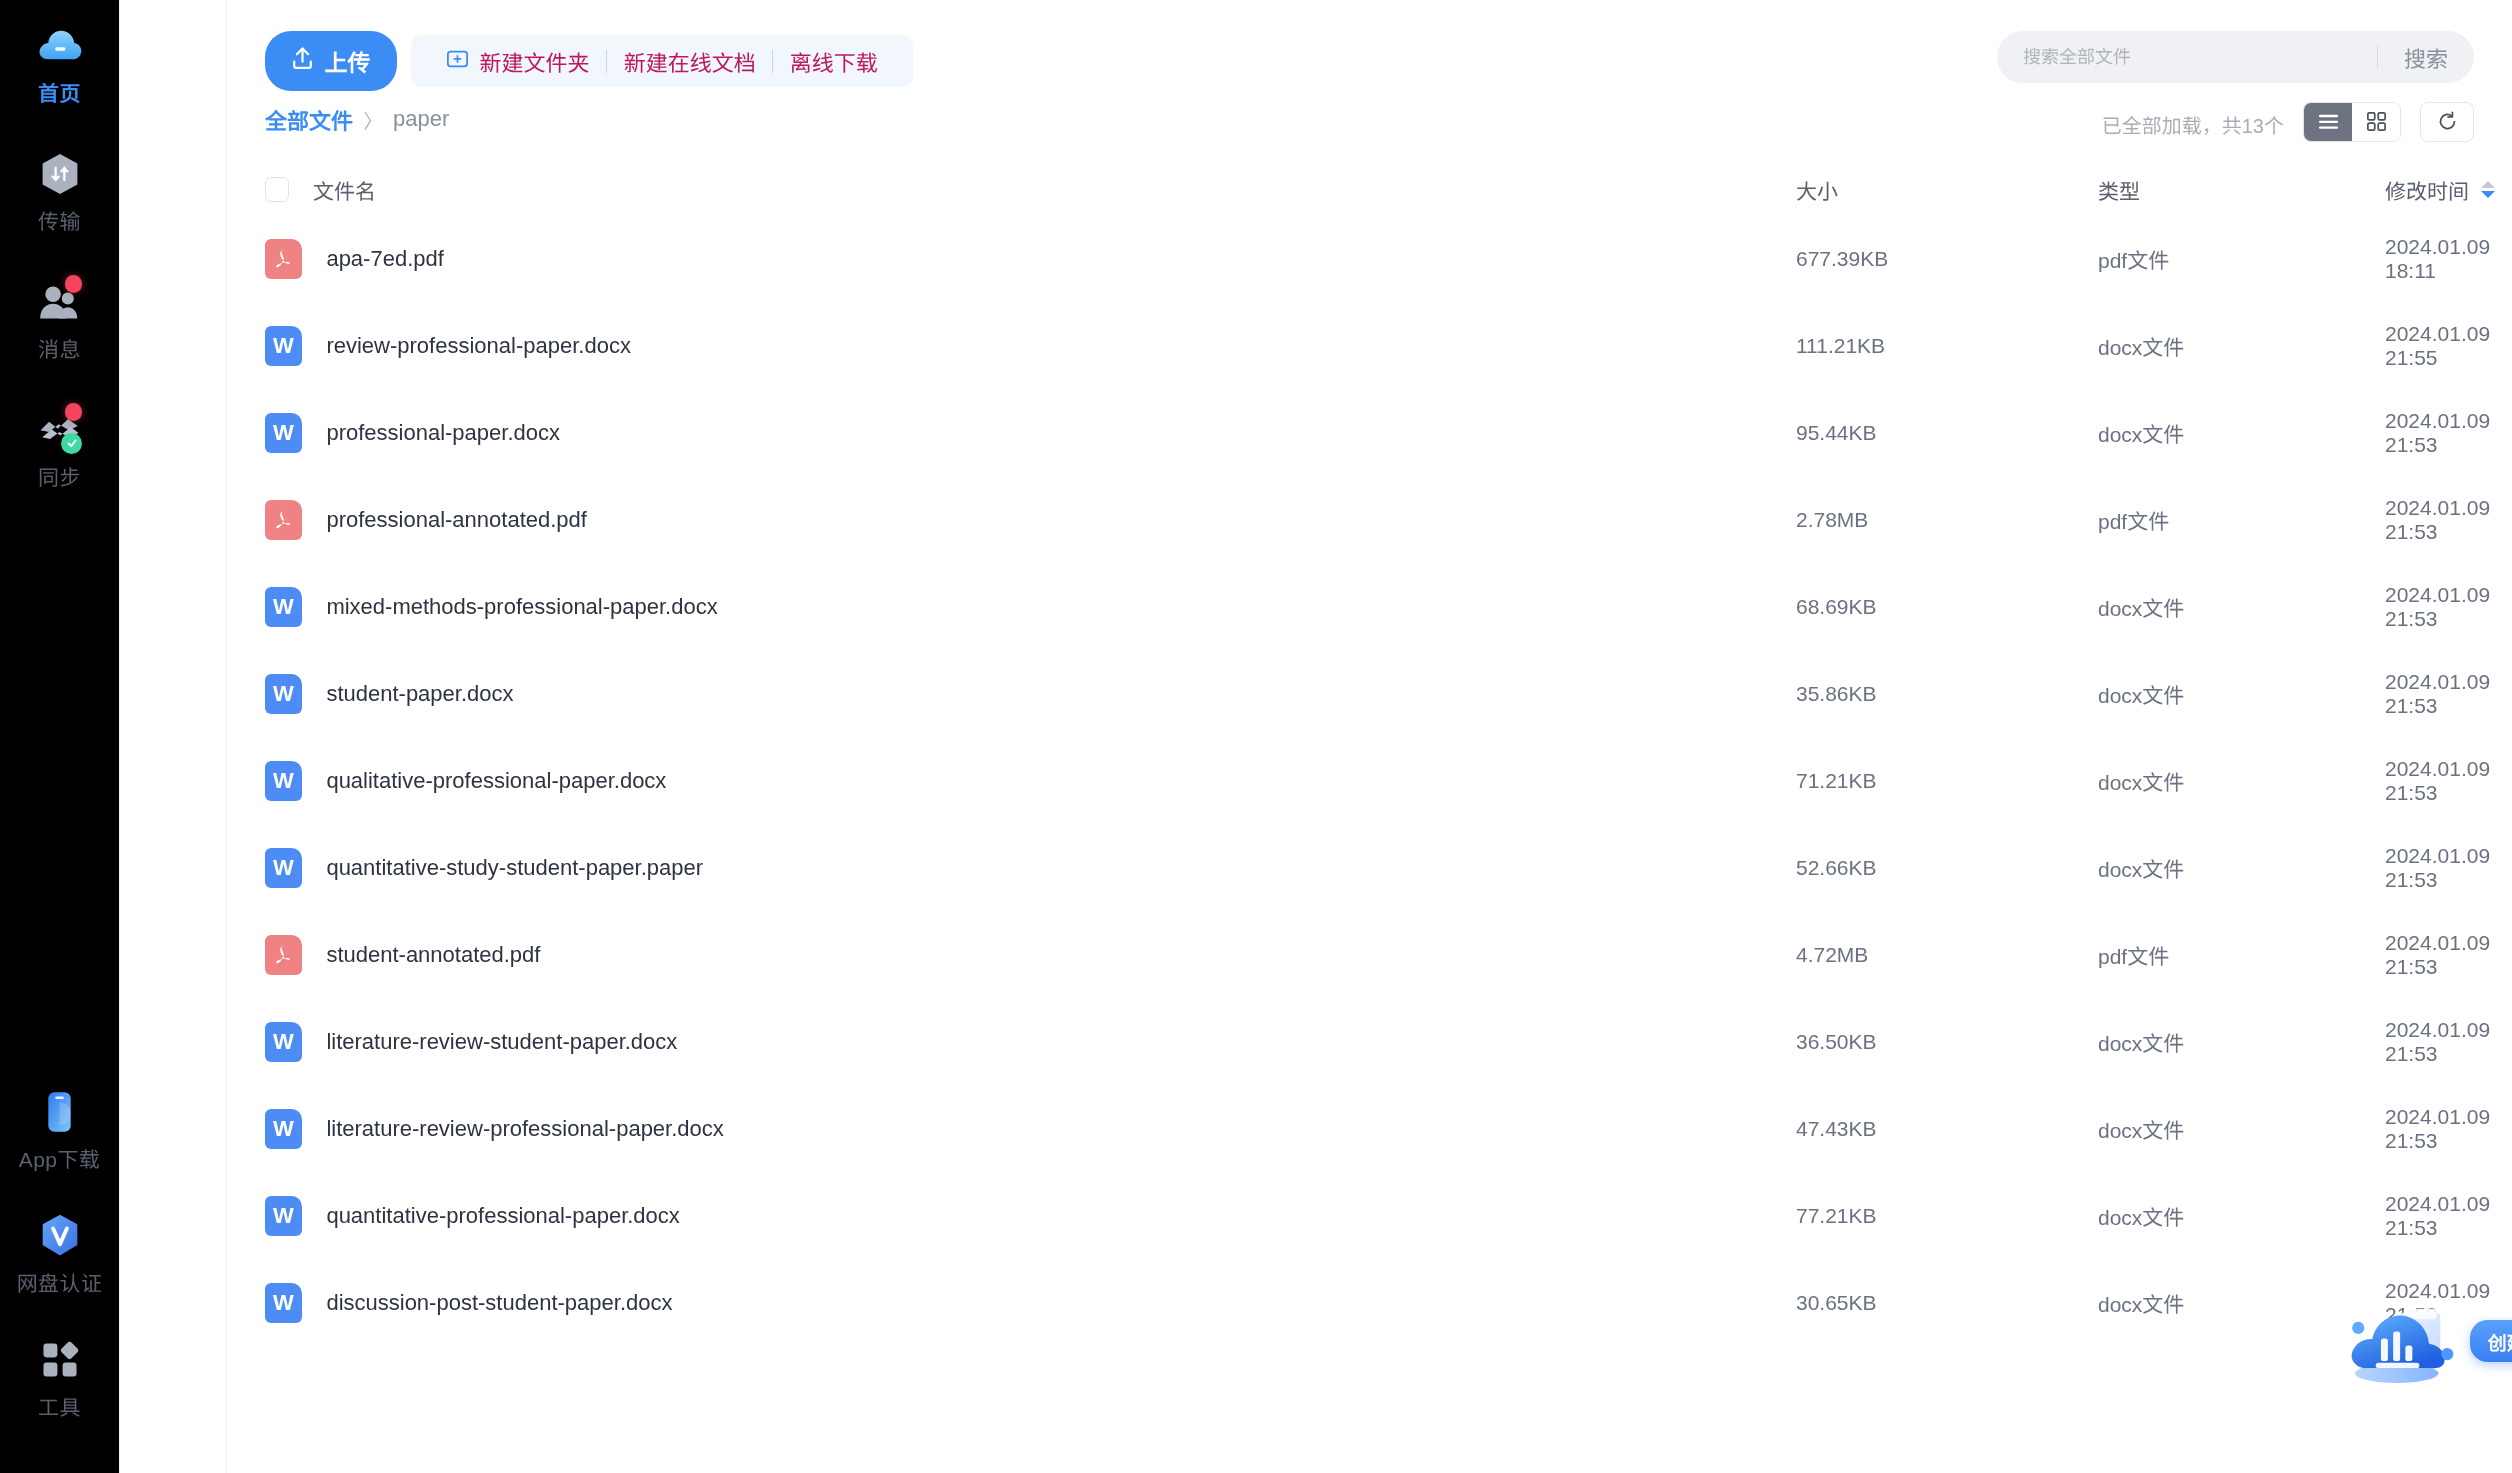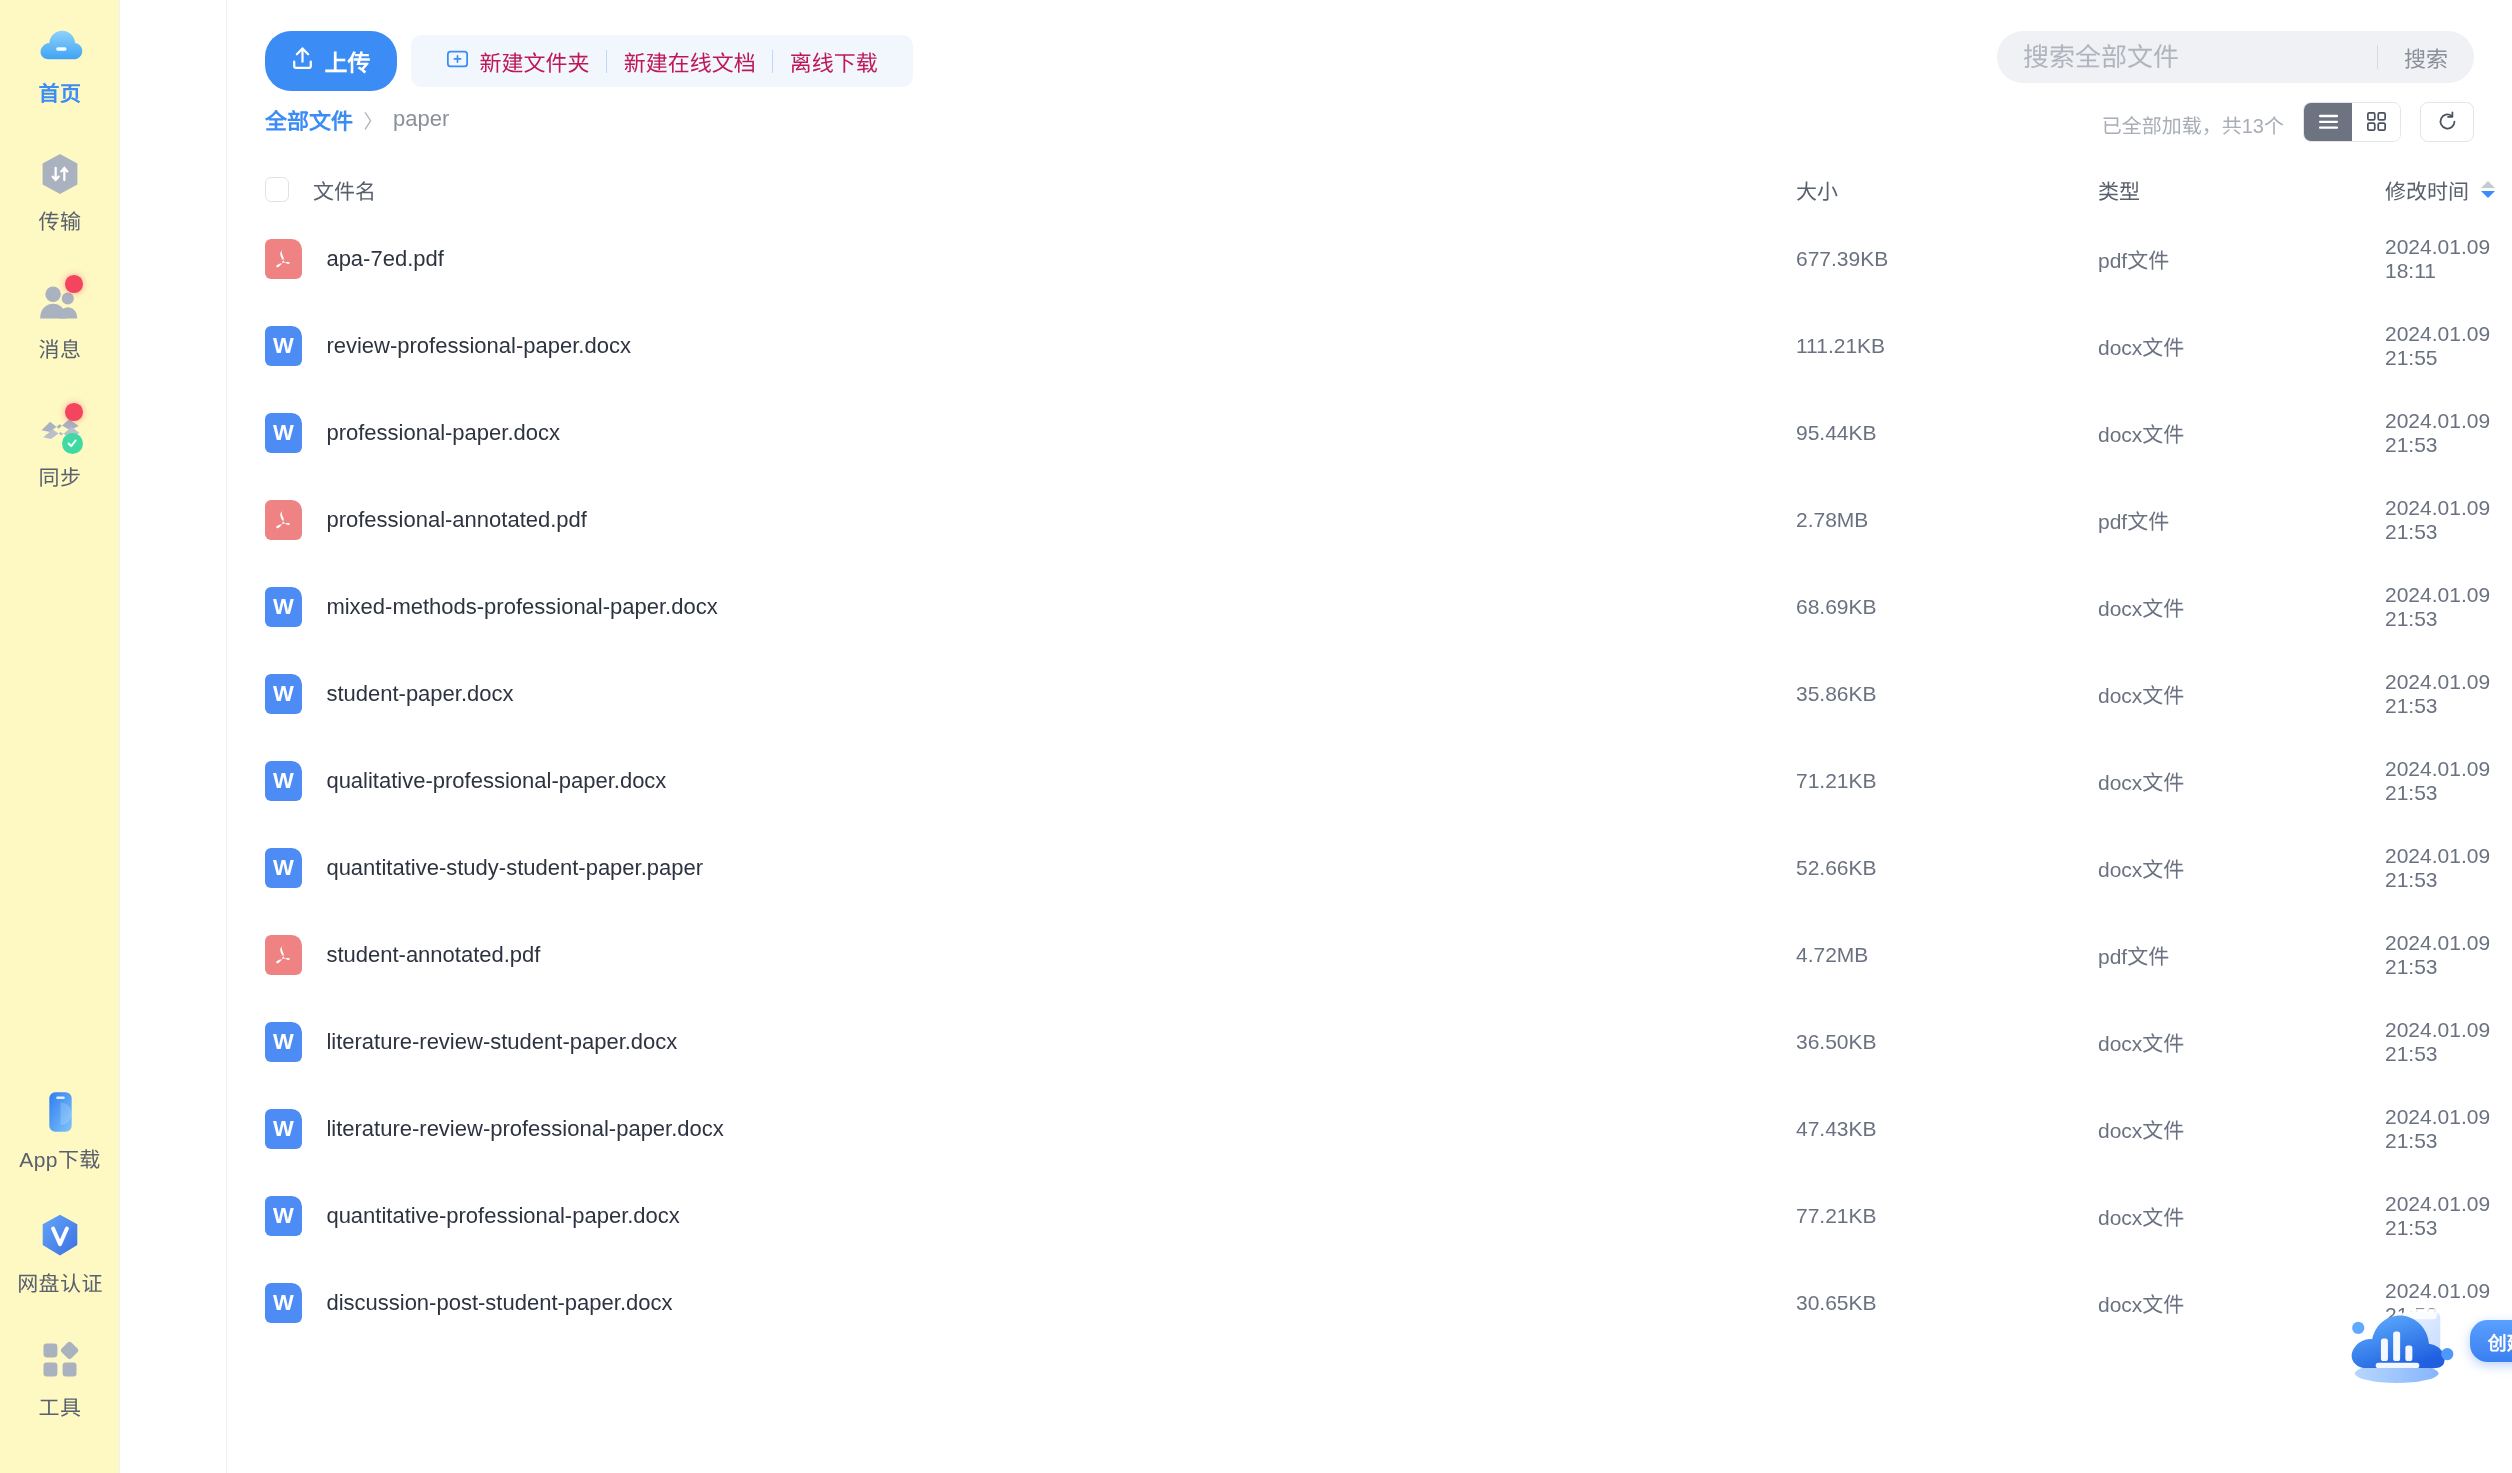--- a/index.html
+++ b/index.html
@@ -8,23 +8,23 @@
     width: 2512px; height: 1473px;
     background: #ffffff;
     font-family: "Liberation Sans", "DejaVu Sans", sans-serif;
     overflow: hidden;
   }
   .app { display: flex; width: 2512px; height: 1473px; position: relative; }
 
   
   .rail {
     width: 120px; height: 1473px;
-    background: #fef9c3;
+    background: #000000;
     border-right: 0.9px solid #eef0f3;
-    display: flex; flex-direction: column; align-items: flex-start;
+    display: flex; flex-direction: column; align-items: center;
     flex: 0 0 120px;
     position: relative;
   }
   .rail-item {
     width: 120px;
     display: flex; flex-direction: column; align-items: center;
     cursor: pointer; position: relative;
     padding: 0;
   }
   .rail-icon { position: relative; width: 49px; height: 49px; display:flex; align-items:center; justify-content:center; }
@@ -114,21 +114,21 @@
   }
   .bg-div { width:0.9px; height: 23px; background: #bcd9fb; }
 
   .searchbar {
     position: absolute; right: 38px; top: 31px;
     width: 477px; height: 52px; border-radius: 26px; background: #f0f1f4;
     display: flex; align-items: center; padding: 0 0 0 26px;
   }
   .search-input {
     flex: 1; border: none; outline: none; background: transparent;
-    font-size: 26px; color: #3e4654; font-family: inherit;
+    font-size: 18px; color: #3e4654; font-family: inherit;
   }
   .search-input::placeholder { color: #b0b5bd; }
   .search-div { width: 0.9px; height: 24.4px; background: #d6d9de; }
   .search-go { font-size: 22px; color: #8a9099; padding: 0 26px; cursor: pointer;}
 
   .crumbrow { position: relative; height: 61px; }
   .crumbs { position: absolute; left: 38px; top: 12.2px; display:flex;align-items:center;gap:10.5px;}
   .crumb-a { font-size: 22px; color: #3b8cf5; font-weight: bold; cursor:pointer;}
   .crumb-sep { font-size: 19px; color: #b0b5bd; }
   .crumb-cur { font-size: 22px; color: #8a9099; }

